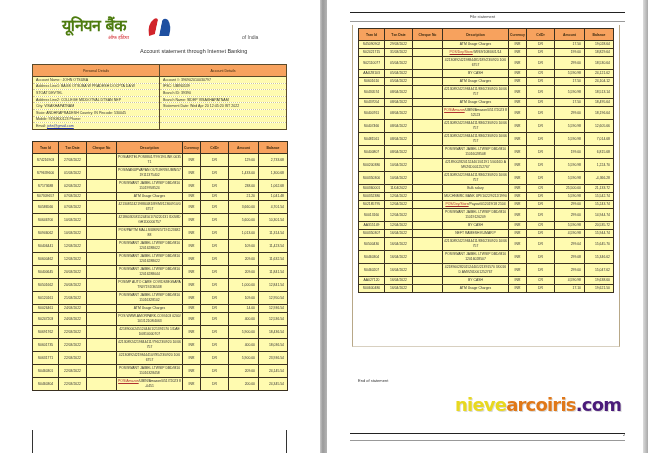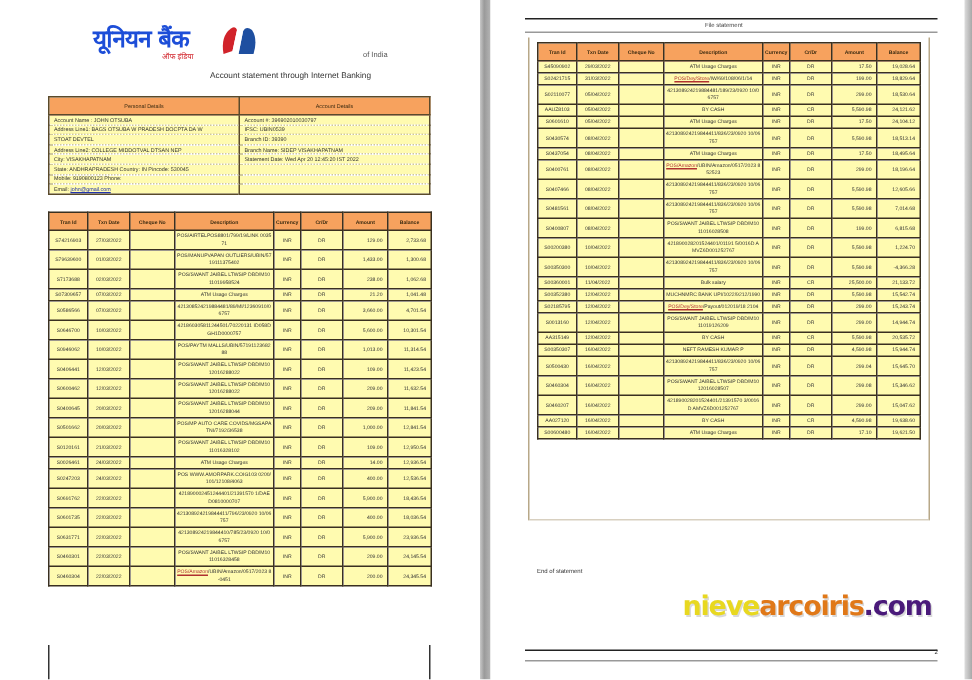--- a/index.html
+++ b/index.html
@@ -18,21 +18,21 @@
   }
   .right-edge {
     position: absolute; left: 643px; top: 0; width: 5px; height: 453px;
     background: linear-gradient(to right, #dcdcdc, #a8a8a8);
   }
 
   
   .logo { position: absolute; left: 62px; top: 14px; width: 200px; height: 30px; }
   .logo .hindi {
     position: absolute; left: 0; top: 0; font-size: 16px; font-weight: bold;
-    color: #1d4ed8; font-family: "DejaVu Sans", sans-serif; letter-spacing: -0.5px;
+    color: #4d7c0f; font-family: "DejaVu Sans", sans-serif; letter-spacing: -0.5px;
   }
   .logo .hindi-sub { position: absolute; left: 46px; top: 20px; font-size: 5px; color: #d1232a; }
   .logo .mark { position: absolute; left: 84px; top: 2px; width: 26px; height: 22px; }
   .logo .eng {
     position: absolute; left: 114px; top: 2px; font-size: 15px; font-weight: bold;
     color: #d1232a; font-family: "DejaVu Sans", sans-serif; letter-spacing: -0.3px;
   }
   .logo .eng-sub { position: absolute; left: 180px; top: 20px; font-size: 5px; color: #555; }
   .stmt-title {
     position: absolute; left: 140px; top: 48px; font-size: 5.5px; color: #333;

